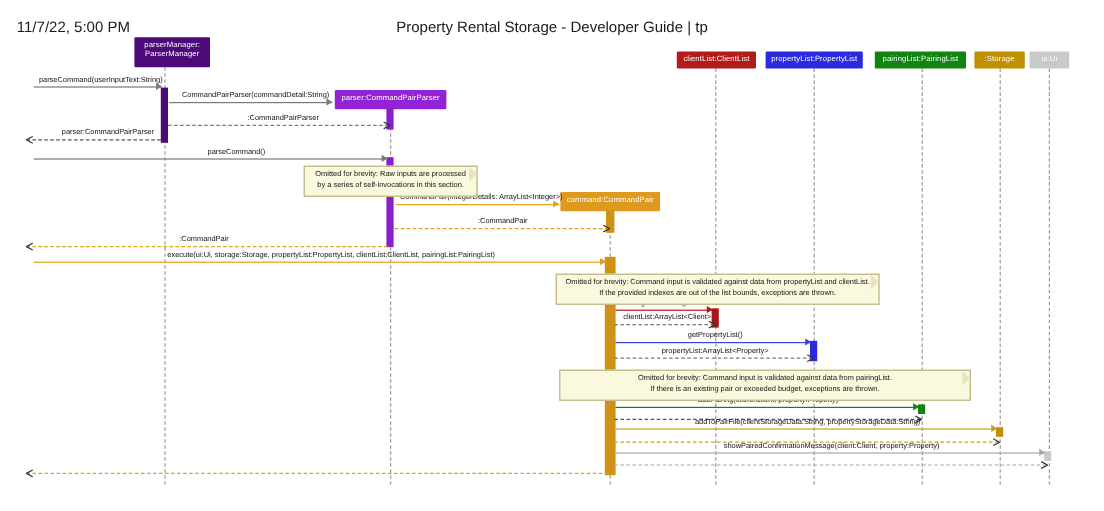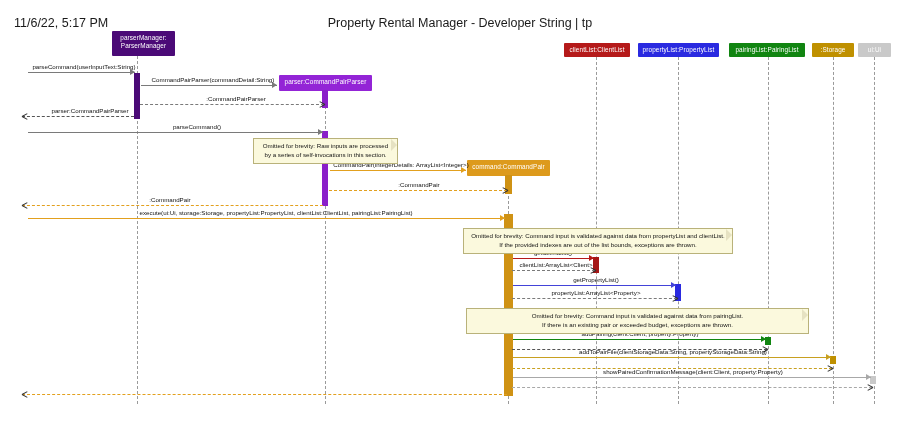--- a/index.html
+++ b/index.html
@@ -134,22 +134,22 @@
     border-left: 6px solid #e6e2c2;
     border-bottom: 6px solid transparent;
     border-top: 6px solid transparent;
   }
 </style>
 </head>
 <body>
 
 <div id="page">
 
-  <div class="hdr-date">11/6/22, 5:17 PM</div>
-  <div class="hdr-title">Property Rental Manager - Developer String | tp</div>
+  <div class="hdr-date">11/7/22, 5:00 PM</div>
+  <div class="hdr-title">Property Rental Storage - Developer Guide | tp</div>
 
   <div id="diagram">
       <div class="lifeline" style="left: 137px; top: 56px; height: 348px;"></div>
       <div class="lifeline" style="left: 325px; top: 91px; height: 313px;"></div>
       <div class="lifeline" style="left: 508px; top: 176px; height: 228px;"></div>
       <div class="lifeline" style="left: 596px; top: 57px; height: 347px;"></div>
       <div class="lifeline" style="left: 678px; top: 57px; height: 347px;"></div>
       <div class="lifeline" style="left: 768px; top: 57px; height: 347px;"></div>
       <div class="lifeline" style="left: 833px; top: 57px; height: 347px;"></div>
       <div class="lifeline" style="left: 874px; top: 57px; height: 347px;"></div>

